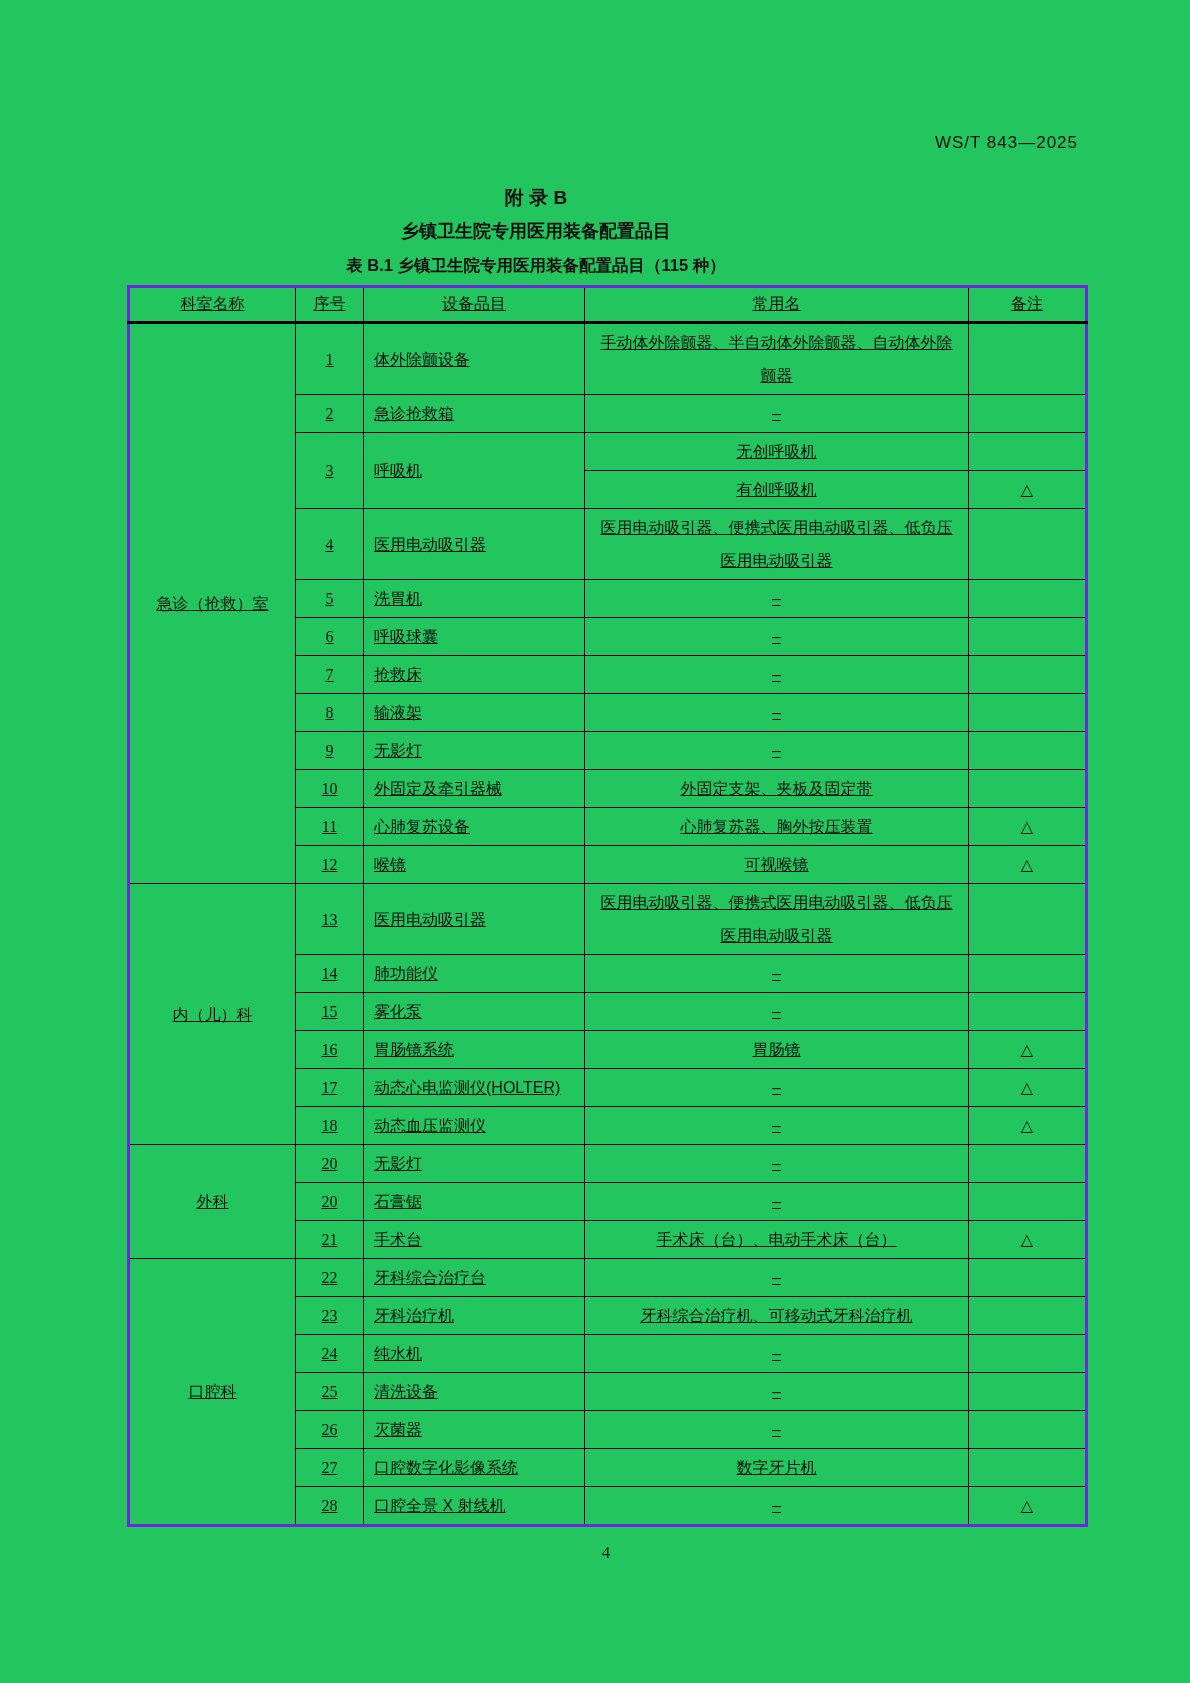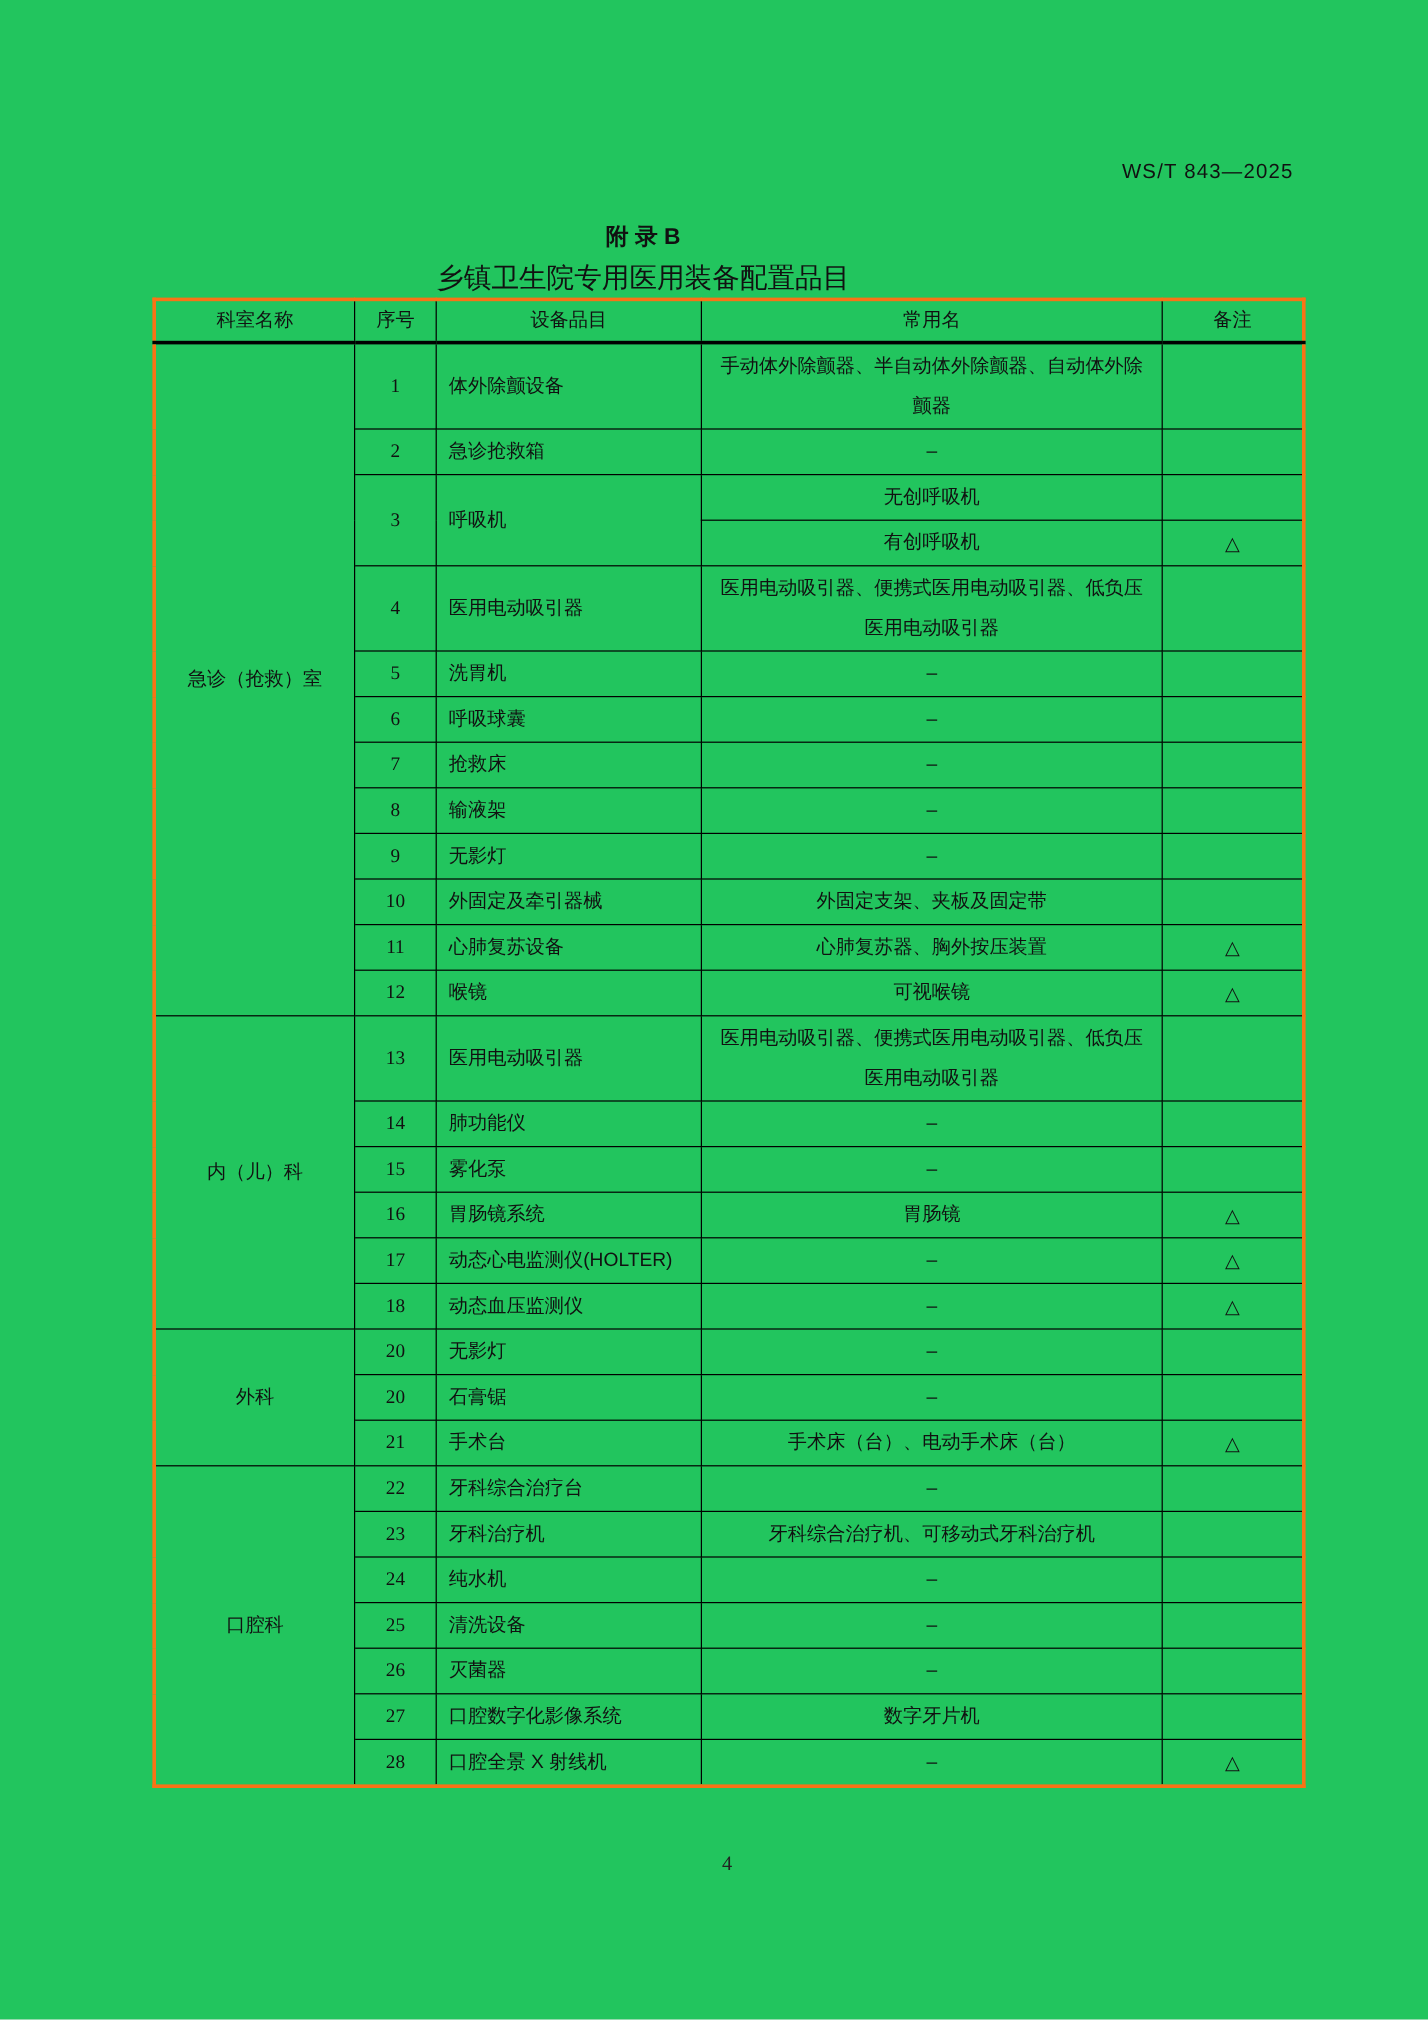--- a/index.html
+++ b/index.html
@@ -35,22 +35,22 @@
     line-height: 32px;
   }
   .title-normative {
     text-align: center;
     font-weight: bold;
     font-size: 17.5px;
     line-height: 32px;
   }
   .title-subtitle {
     text-align: center;
-    font-weight: normal;
-    font-size: 23px;
+    font-weight: bold;
+    font-size: 18px;
     line-height: 34px;
   }
   .intro {
     margin-top: 6px;
     margin-left: 10px;
     font-size: 16.5px;
     line-height: 28px;
   }
   .intro .clause {
     font-weight: bold;
@@ -62,21 +62,22 @@
     text-align: center;
     font-weight: bold;
     font-size: 16.5px;
     margin-top: 7px;
     margin-bottom: 8px;
   }
   table.equip {
     border-collapse: collapse;
     width: 958px;
     table-layout: fixed;
-    border: 3px solid #f97316;
+    border: 3px solid #6d28d9;
+    text-decoration: underline;
   }
   table.equip th, table.equip td {
     border: 1.5px solid #000;
   }
   table.equip thead th {
     border-bottom: 3px solid #000;
     font-weight: normal;
     font-size: 16px;
     height: 33px;
     padding: 0 4px;
@@ -122,20 +123,21 @@
   <div class="doc-header">WS/T 843—2025</div>
 
   <div class="content">
 
     <div class="title-appendix">附 录 B</div>
 
 
     <div class="title-subtitle">乡镇卫生院专用医用装备配置品目</div>
 
 
+    <div class="table-title">表 B.1 乡镇卫生院专用医用装备配置品目（115 种）</div>
 
     <table class="equip">
       <colgroup>
         <col style="width:167px">
         <col style="width:68px">
         <col style="width:221px">
         <col style="width:384px">
         <col style="width:118px">
       </colgroup>
       <thead>

